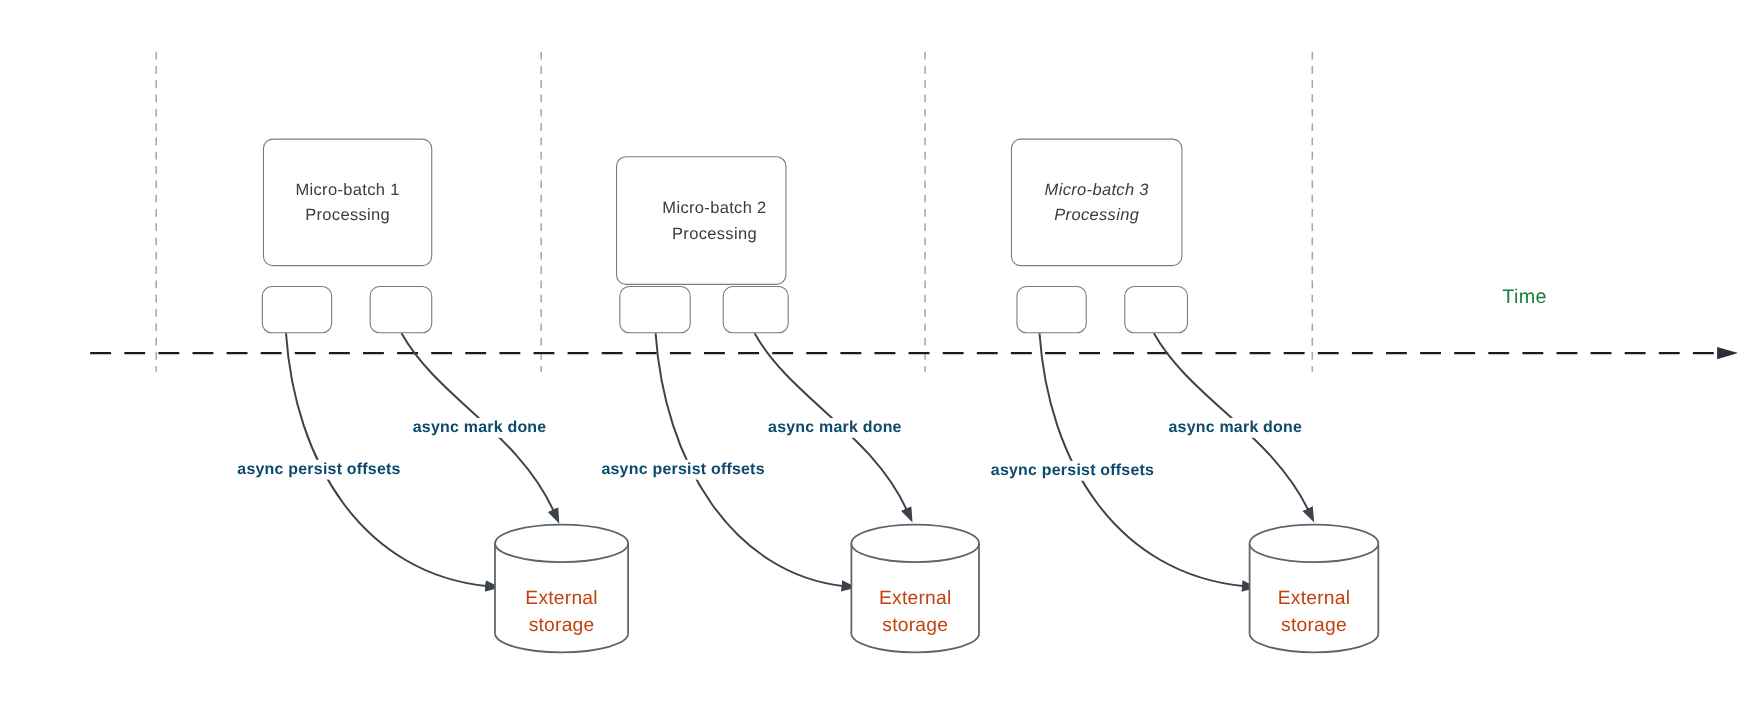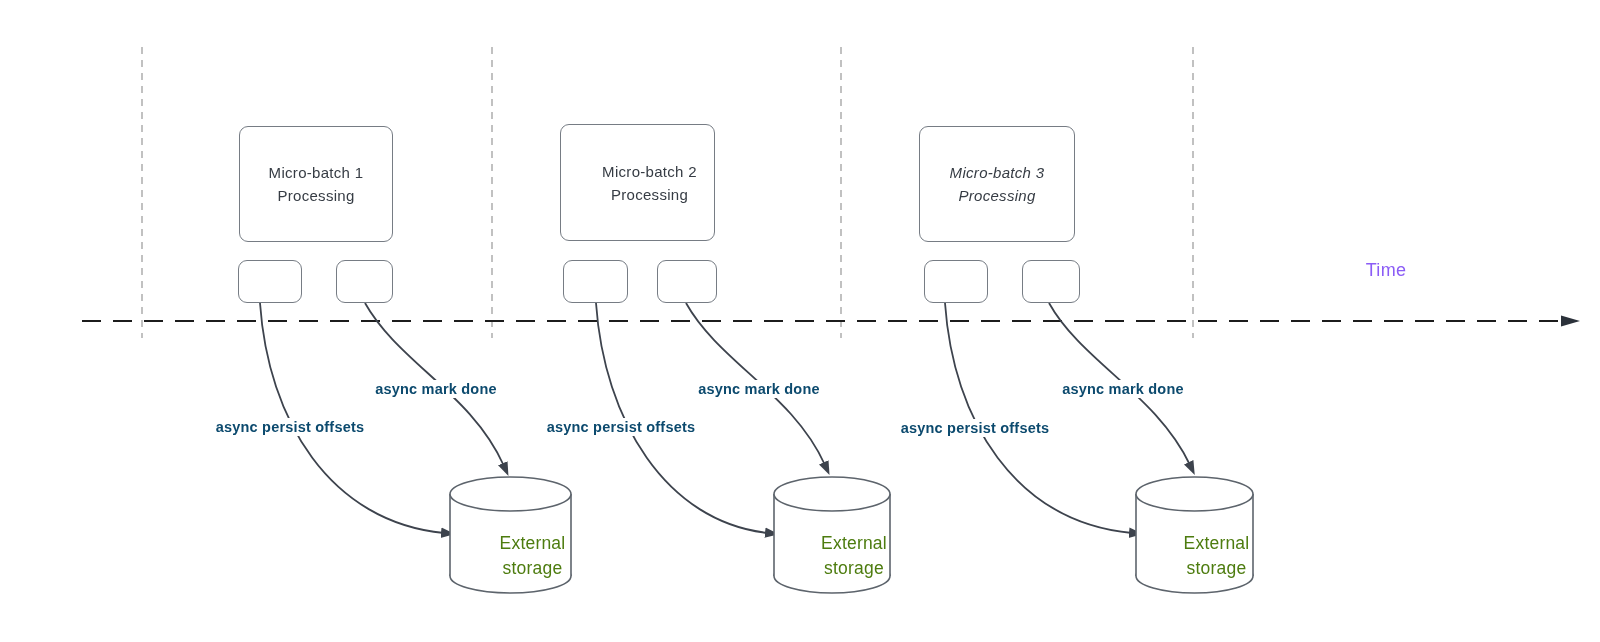--- a/index.html
+++ b/index.html
@@ -11,30 +11,30 @@
   .node{
     position:absolute;box-sizing:border-box;background:#ffffff;
     border:1.6px solid #767c84;border-radius:9px;
   }
   .bigbox{
     display:flex;flex-direction:column;align-items:center;justify-content:center;
     color:#363c44;font-size:15px;line-height:23px;letter-spacing:.3px;text-align:center;
   }
   .cyl-text{
     position:absolute;display:flex;flex-direction:column;justify-content:center;
-    color:#4d7c0f;font-size:17.5px;line-height:25px;text-align:center;letter-spacing:.2px;margin-left:22px;
+    color:#c2410c;font-size:17.5px;line-height:25px;text-align:center;letter-spacing:.2px;
   }
   .wire-label{
     position:absolute;transform:translate(-50%,-50%);
     background:#ffffff;padding:1px 4px;white-space:nowrap;
     color:#0c4a6e;font-size:14.5px;font-weight:bold;letter-spacing:.2px;
   }
   .time-label{
     position:absolute;transform:translate(-50%,-50%);
-    color:#8b5cf6;font-size:18px;letter-spacing:.3px;white-space:nowrap;
+    color:#15803d;font-size:18px;letter-spacing:.3px;white-space:nowrap;
   }
 </style>
 </head>
 <body>
 
 <div id="canvas">
   <svg id="wires" width="1600" height="642" viewBox="0 0 1600 642">
     <defs>
       <marker id="axisArrow" markerUnits="userSpaceOnUse" markerWidth="20" markerHeight="14" refX="1" refY="6" orient="auto">
         <path d="M0,0.5 L19,6 L0,11.5 Z" fill="#2b313a"></path>
@@ -81,21 +81,21 @@
       <span>Processing</span>
     </div>
     <div class="node" style="left:238px;top:260px;width:64px;height:43px;"></div>
     <div class="node" style="left:336px;top:260px;width:57px;height:43px;"></div>
     <div class="wire-label" style="left:290px;top:427px;">async persist offsets</div>
     <div class="wire-label" style="left:436px;top:389px;">async mark done</div>
     <div class="cyl-text" style="left:450px;top:518px;width:121px;height:76px;">
       <span>External</span>
       <span>storage</span>
     </div>
-    <div class="node bigbox" style="left:560px;top:124px;width:155px;height:117px;padding-left:24px;">
+    <div class="node bigbox" style="left:560px;top:142px;width:155px;height:117px;padding-left:24px;">
       <span>Micro-batch 2</span>
       <span>Processing</span>
     </div>
     <div class="node" style="left:563px;top:260px;width:65px;height:43px;"></div>
     <div class="node" style="left:657px;top:260px;width:60px;height:43px;"></div>
     <div class="wire-label" style="left:621px;top:427px;">async persist offsets</div>
     <div class="wire-label" style="left:759px;top:389px;">async mark done</div>
     <div class="cyl-text" style="left:774px;top:518px;width:116px;height:76px;">
       <span>External</span>
       <span>storage</span>

